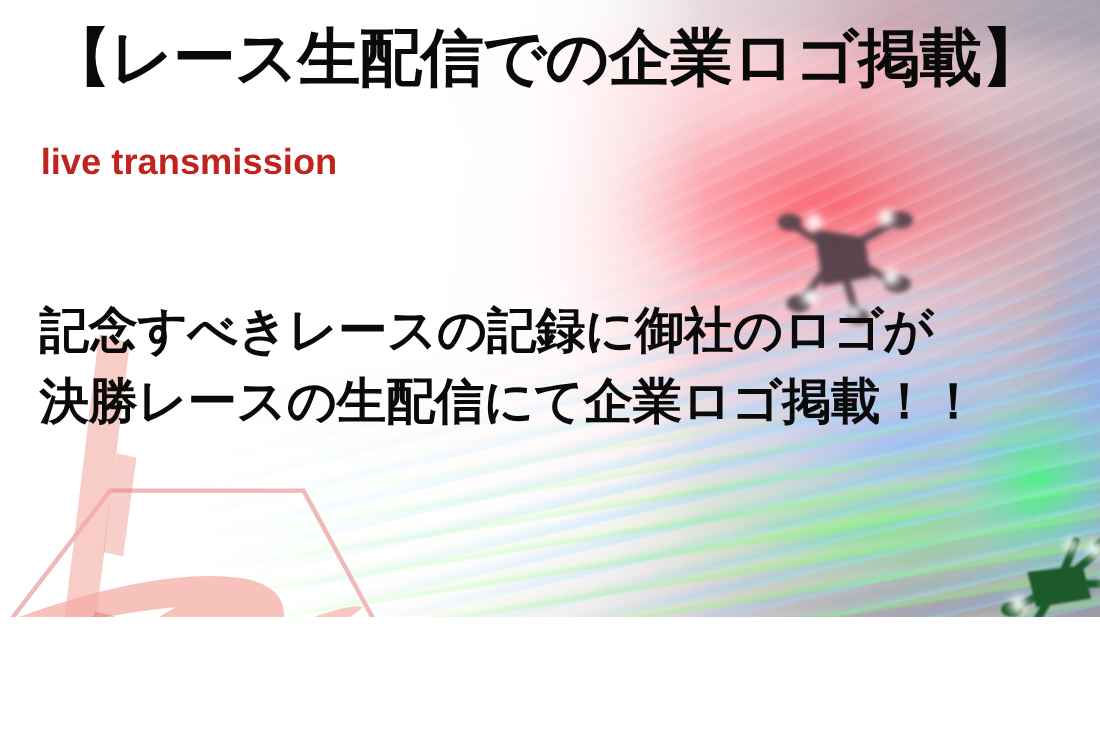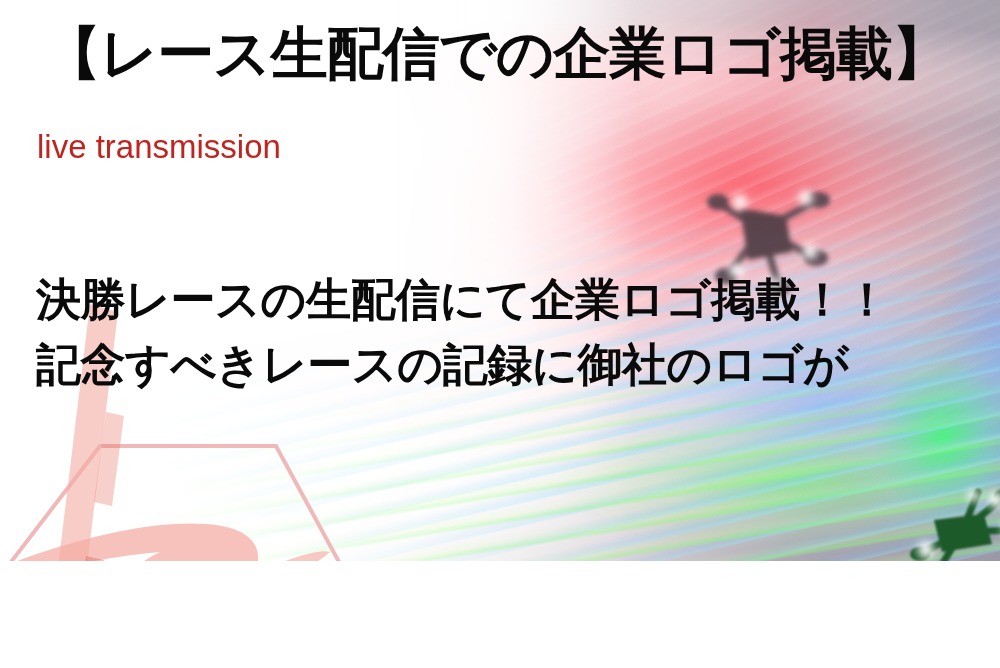--- a/index.html
+++ b/index.html
@@ -157,21 +157,21 @@
     line-height: 1.1;
     color: #0a0a0a;
     letter-spacing: -1px;
     white-space: nowrap;
   }
   #subhead {
     position: absolute;
     left: 37px;
     top: 128px;
     font-size: 33px;
-    font-weight: 400;
+    font-weight: 700;
     line-height: 1.15;
     color: #c0241f;
     letter-spacing: 0px;
     white-space: nowrap;
   }
   #body-copy {
     position: absolute;
     left: 36px;
     top: 268px;
     font-size: 45px;
@@ -285,17 +285,17 @@
       <circle cx="110" cy="58" r="8"></circle>
       <circle cx="74" cy="26" r="6"></circle>
     </g>
   </svg>
 
   <div id="headline">【レース生配信での企業ロゴ掲載】</div>
 
   <div id="subhead">live transmission</div>
 
   <div id="body-copy">
+    <span class="copy-line">記念すべきレースの記録に御社のロゴが</span>
     <span class="copy-line">決勝レースの生配信にて企業ロゴ掲載！！</span>
-    <span class="copy-line">記念すべきレースの記録に御社のロゴが</span>
   </div>
 
 </div>
 
 </body></html>

